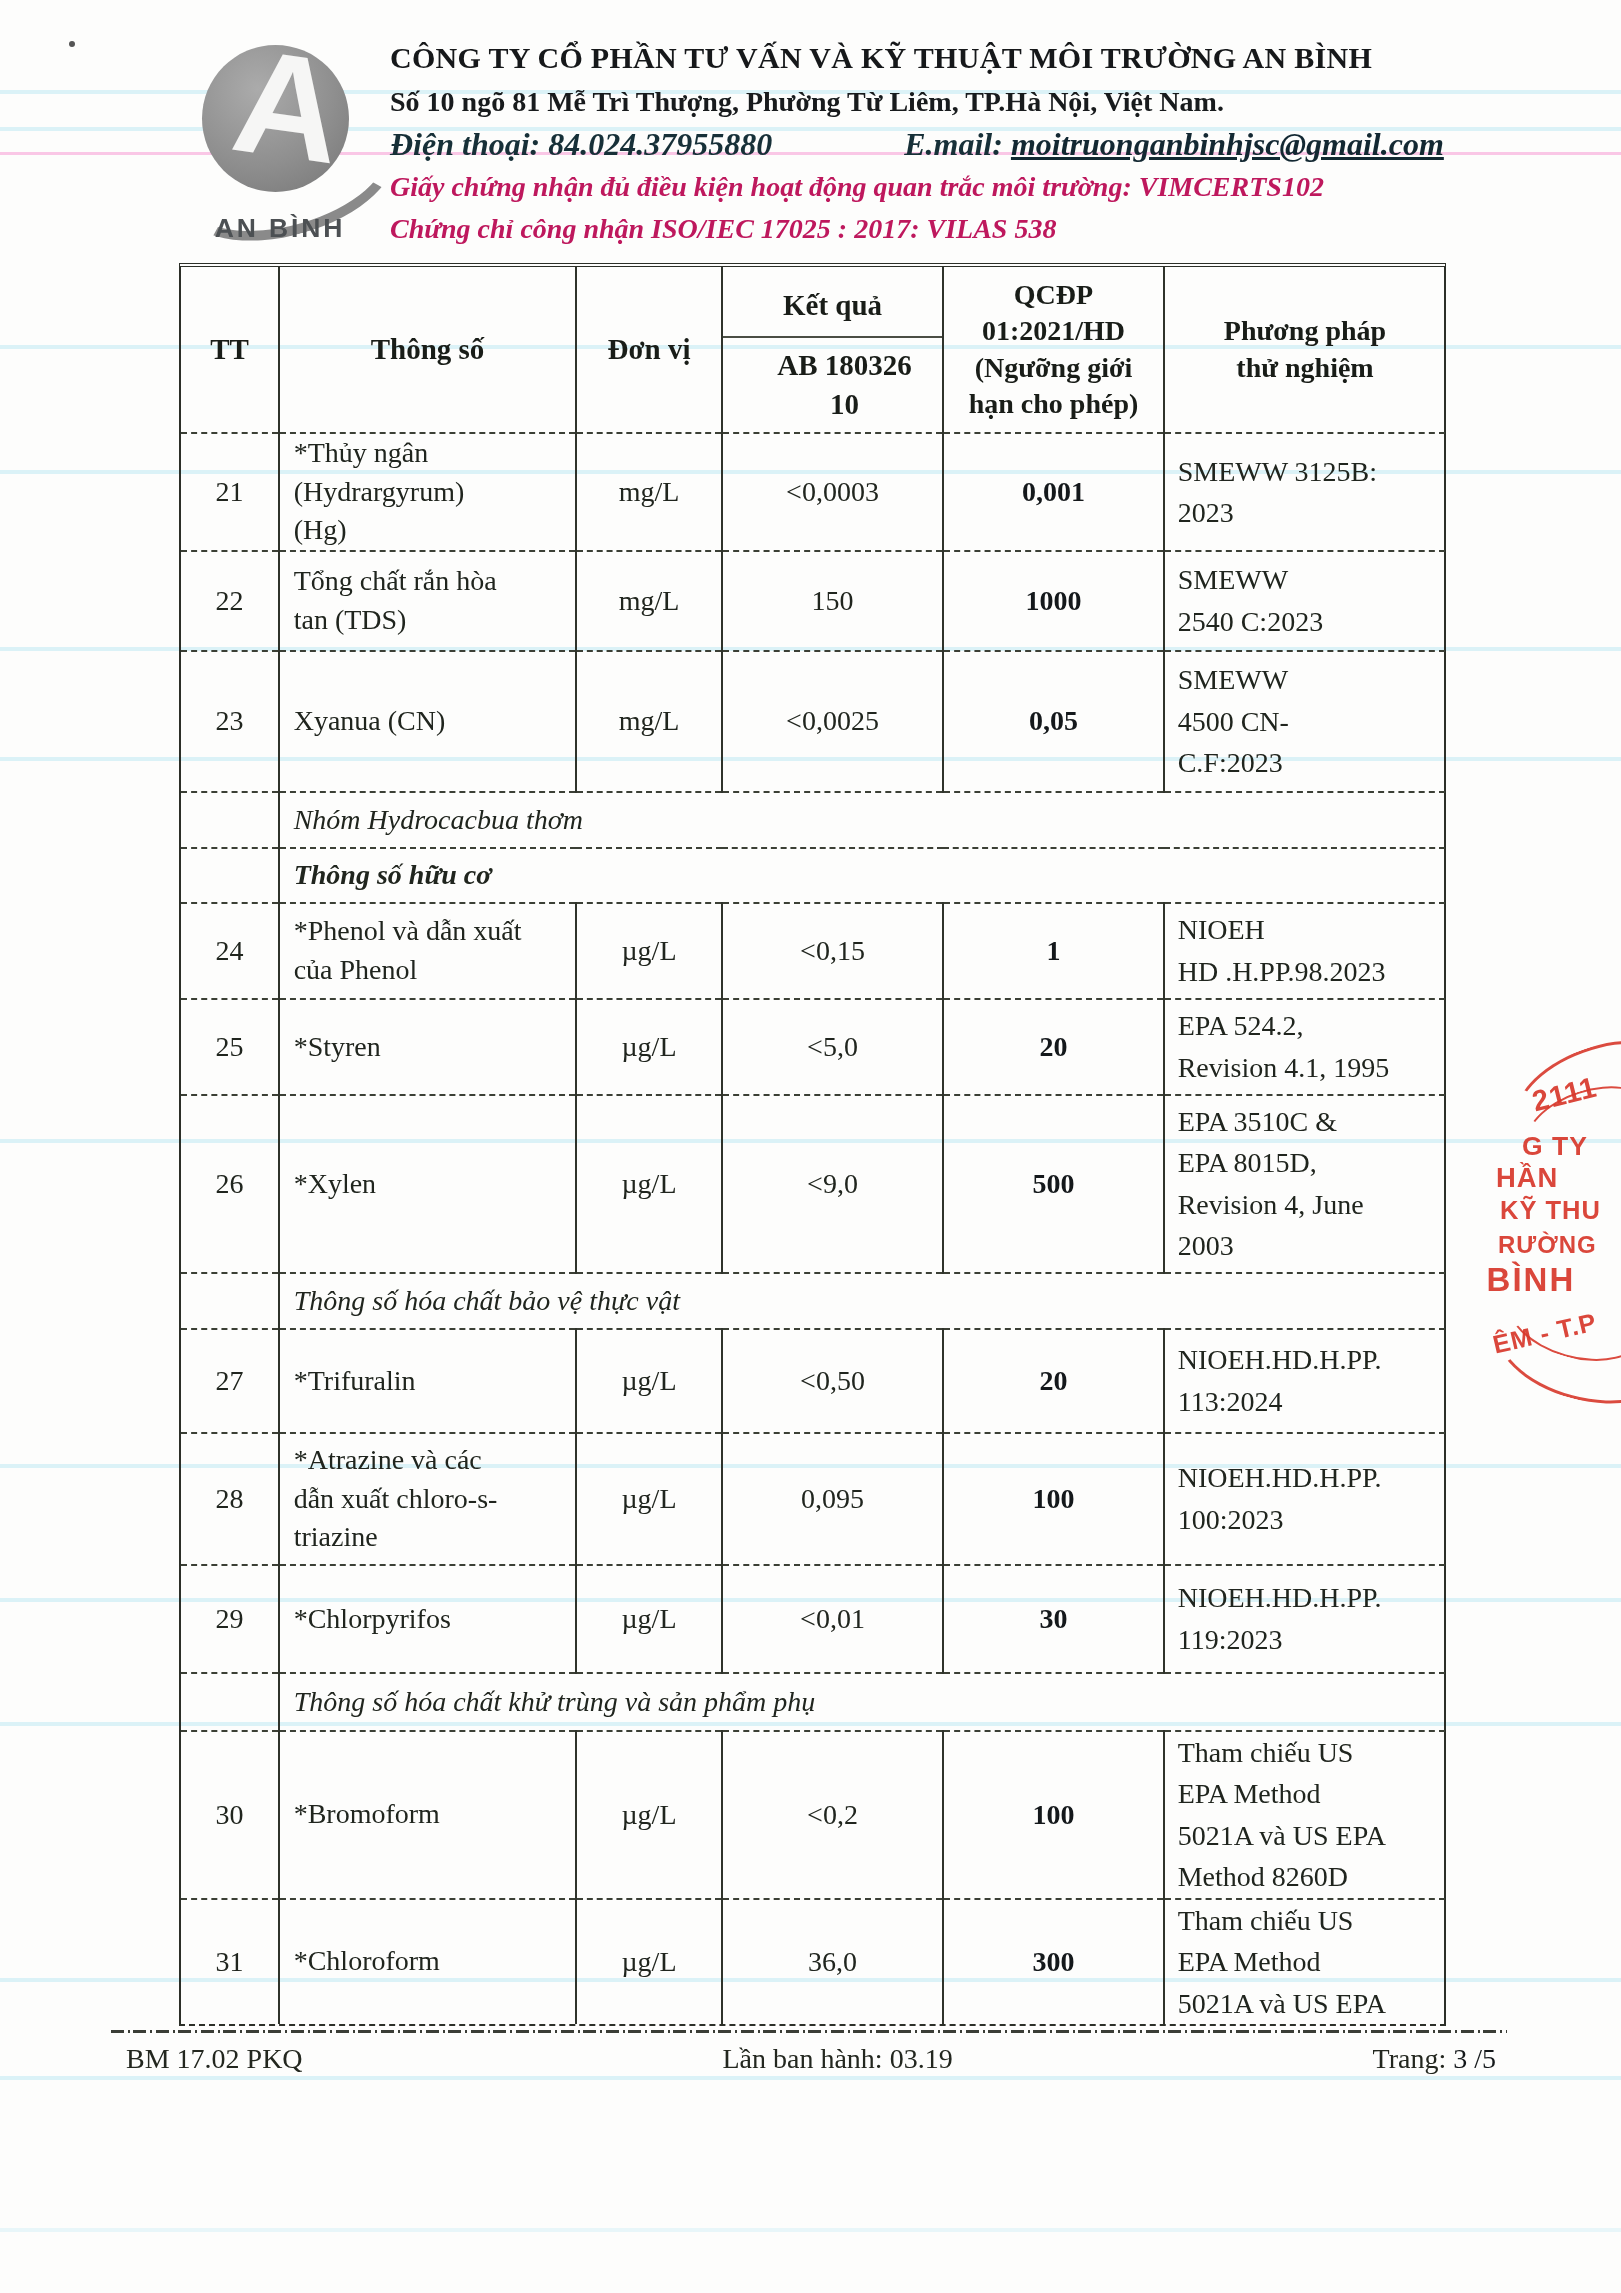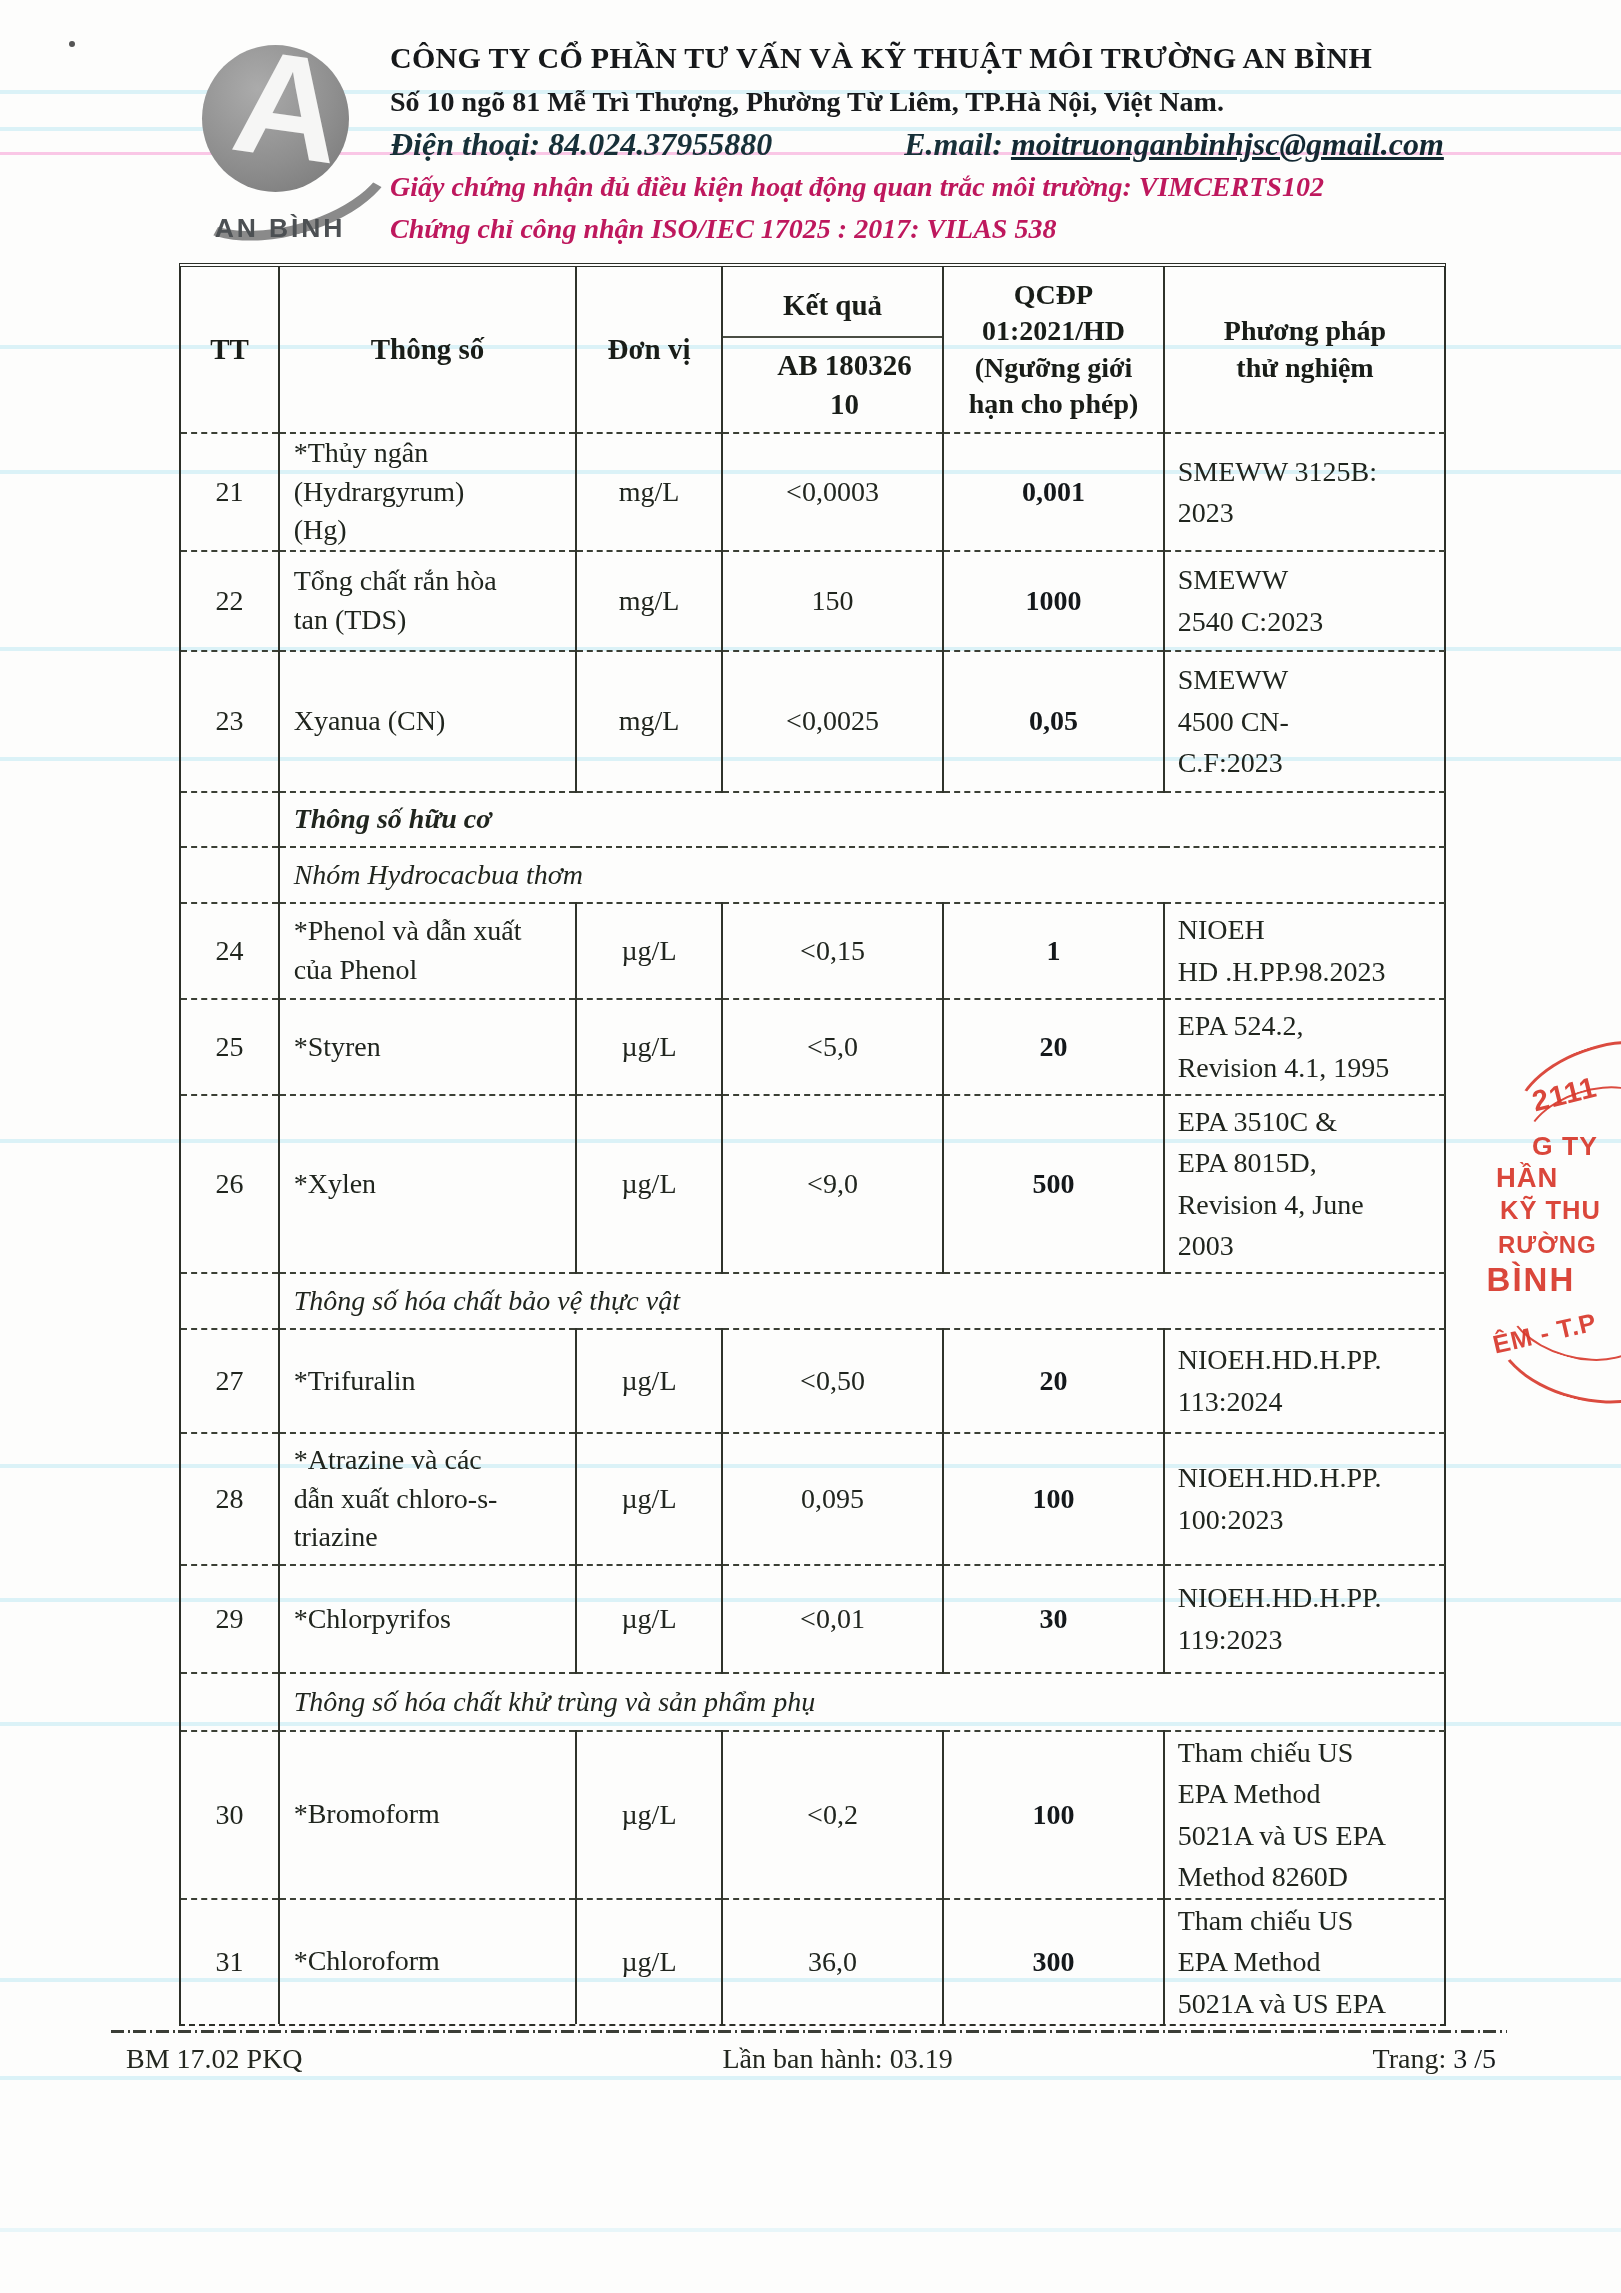--- a/index.html
+++ b/index.html
@@ -51,21 +51,21 @@
   .c-result{text-align:center;}
   .c-limit{text-align:center;font-weight:bold;color:#14181b;}
   .c-method{text-align:left;padding-left:12.7px;white-space:pre-line;line-height:1.48;}
   .c-section{font-style:italic;padding-left:13.7px;font-size:28px;}
   .c-section.b{font-weight:bold;}
   
   .stamp{position:absolute;left:1465px;top:1039px;width:294px;height:372px;
     color:#d8382b;font-family:"Liberation Sans","DejaVu Sans",sans-serif;pointer-events:none;}
   .frag{position:absolute;font-weight:bold;letter-spacing:1px;opacity:.92;white-space:nowrap;}
   .f0{left:67px;top:39px;font-size:29px;transform:rotate(-14deg);}
-  .f1{left:67px;top:92px;font-size:26.5px;}
+  .f1{left:57px;top:92px;font-size:26.5px;}
   .f2{left:31px;top:123px;font-size:27.4px;}
   .f3{left:35px;top:157px;font-size:25.5px;}
   .f4{left:33px;top:192px;font-size:24px;}
   .f5{left:21.6px;top:222px;font-size:33px;letter-spacing:2px;}
   .f6{left:27.4px;top:280px;font-size:25.5px;transform:rotate(-13deg);}
   .arc{position:absolute;border:3.9px solid transparent;border-radius:50%;opacity:.9;}
   .arc-t1{left:47px;top:7.8px;width:167px;height:88px;border-top-color:#d8382b;transform:rotate(-20deg);}
   .arc-t2{left:59px;top:51px;width:127px;height:69px;border-width:2.9px;border-top-color:#d8382b;transform:rotate(-18deg);}
   .arc-b1{left:41px;top:237px;width:137px;height:78px;border-width:2.9px;border-bottom-color:#d8382b;transform:rotate(16deg);}
   .arc-b2{left:29px;top:257px;width:176px;height:98px;border-bottom-color:#d8382b;transform:rotate(15deg);}
@@ -173,27 +173,27 @@
           <tr style="height: 141px;">
             <td class="c-tt">23</td>
             <td class="c-param">Xyanua (CN)</td>
             <td class="c-unit">mg/L</td>
             <td class="c-result">&lt;0,0025</td>
             <td class="c-limit">0,05</td>
             <td class="c-method">SMEWW
 4500 CN-
 C.F:2023</td>
           </tr>
+          <tr style="height: 56px;">
+            <td class="c-tt"></td>
+            <td colspan="5" class="c-section">Nhóm Hydrocacbua thơm</td>
+          </tr>
           <tr style="height: 55px;">
             <td class="c-tt"></td>
             <td colspan="5" class="c-section b">Thông số hữu cơ</td>
-          </tr>
-          <tr style="height: 56px;">
-            <td class="c-tt"></td>
-            <td colspan="5" class="c-section">Nhóm Hydrocacbua thơm</td>
           </tr>
           <tr style="height: 96px;">
             <td class="c-tt">24</td>
             <td class="c-param">*Phenol và dẫn xuất
 của Phenol</td>
             <td class="c-unit">µg/L</td>
             <td class="c-result">&lt;0,15</td>
             <td class="c-limit">1</td>
             <td class="c-method">NIOEH
 HD .H.PP.98.2023</td>

